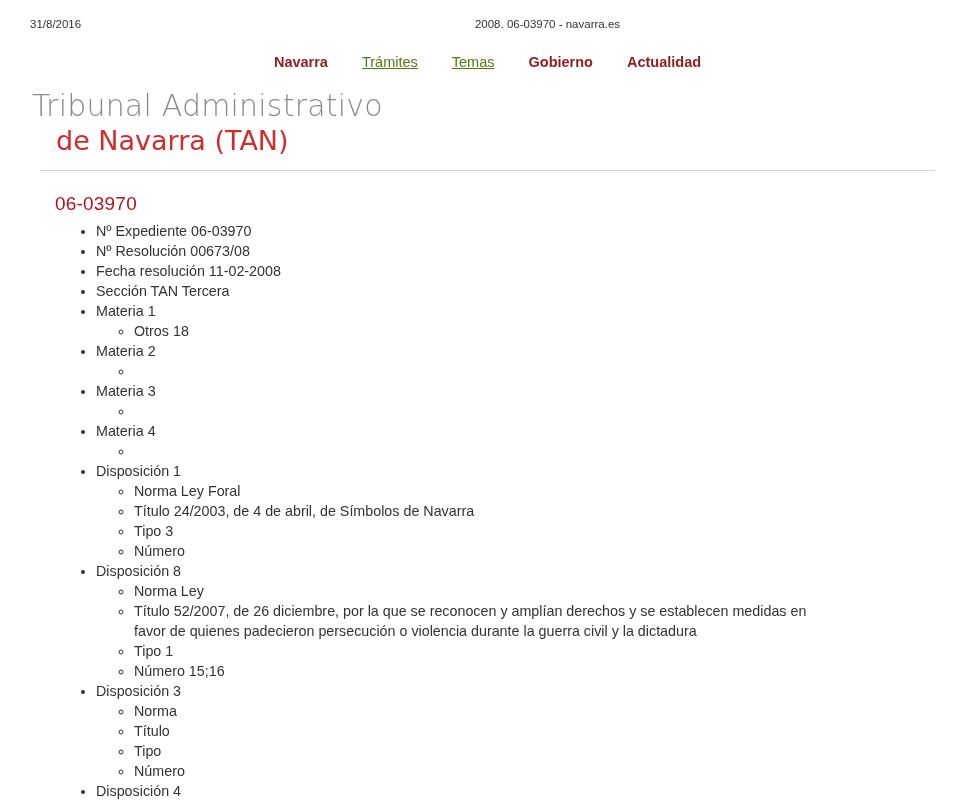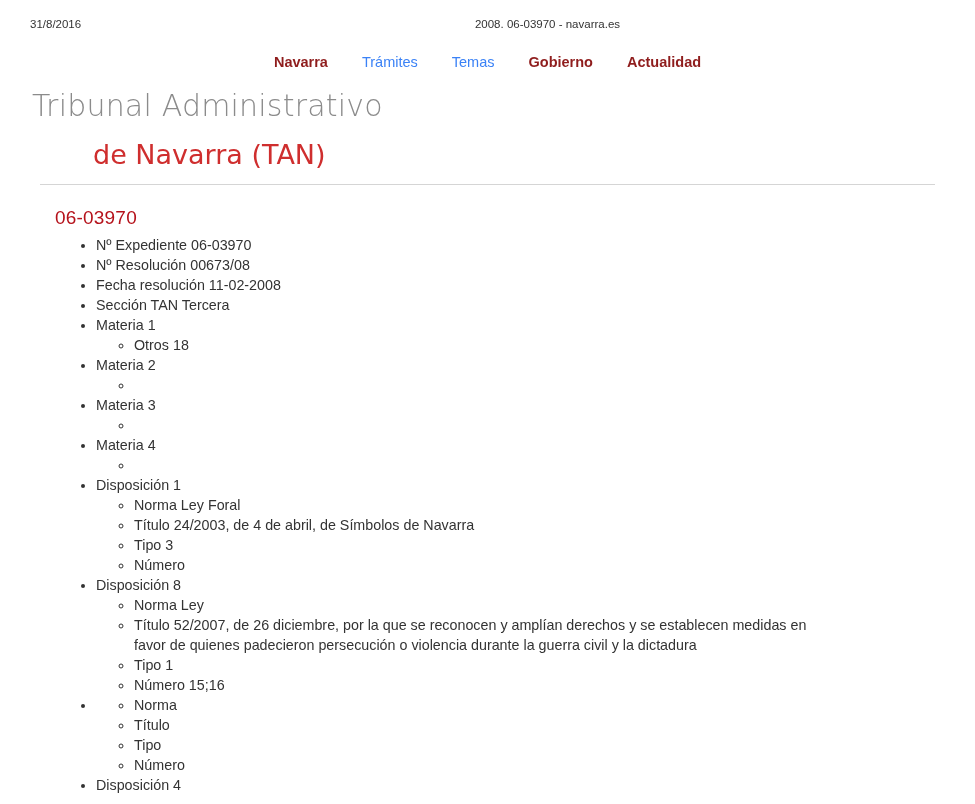--- a/index.html
+++ b/index.html
@@ -46,41 +46,41 @@
     display: flex;
     justify-content: center;
     gap: 34px;
     font-size: 14.5px;
   }
   nav.topnav .nav-item {
     color: #8f1d1d;
     text-decoration: none;
     white-space: nowrap;
   }
-  nav.topnav .nav-item.plain { color: #3b82f6; }
+  nav.topnav .nav-item.plain { color: #4d7c0f; text-decoration: underline; }
   nav.topnav .nav-item.bold { font-weight: bold; color: #8f1d1d; }
   
   .brand {
     padding: 18px 0 0 0;
   }
   .brand .line1 {
     font-family: "DejaVu Sans", sans-serif;
     font-size: 30px;
     font-weight: 300;
     color: #8b8b8b;
     letter-spacing: 0.2px;
     padding-left: 32px;
   }
   .brand .line2 {
     font-family: "DejaVu Sans", sans-serif;
     font-size: 27px;
     font-weight: 400;
     color: #cf2e2e;
-    padding-left: 93px;
-    margin-top: 16px;
+    padding-left: 56px;
+    margin-top: 2px;
   }
   .divider {
     margin: 14px 40px 0 40px;
     border-top: 1px solid #d5d5d5;
     height: 0;
   }
   
   h1.doc-title {
     margin: 22px 0 6px 55px;
     font-size: 19px;
@@ -193,20 +193,21 @@
       <li>
         <span class="wrap">Disposición 8</span>
         <ul class="lvl2">
           <li>Norma Ley</li>
           <li class="long">Título 52/2007, de 26 diciembre, por la que se reconocen y amplían derechos y se establecen medidas en favor de quienes padecieron persecución o violencia durante la guerra civil y la dictadura</li>
           <li>Tipo 1</li>
           <li>Número 15;16</li>
         </ul>
       </li>
       <li>
+        <span class="wrap">Disposición 3</span>
         <ul class="lvl2">
           <li>Norma</li>
           <li>Título</li>
           <li>Tipo</li>
           <li>Número</li>
         </ul>
       </li>
       <li>
         <span class="wrap">Disposición 4</span>
       </li>

